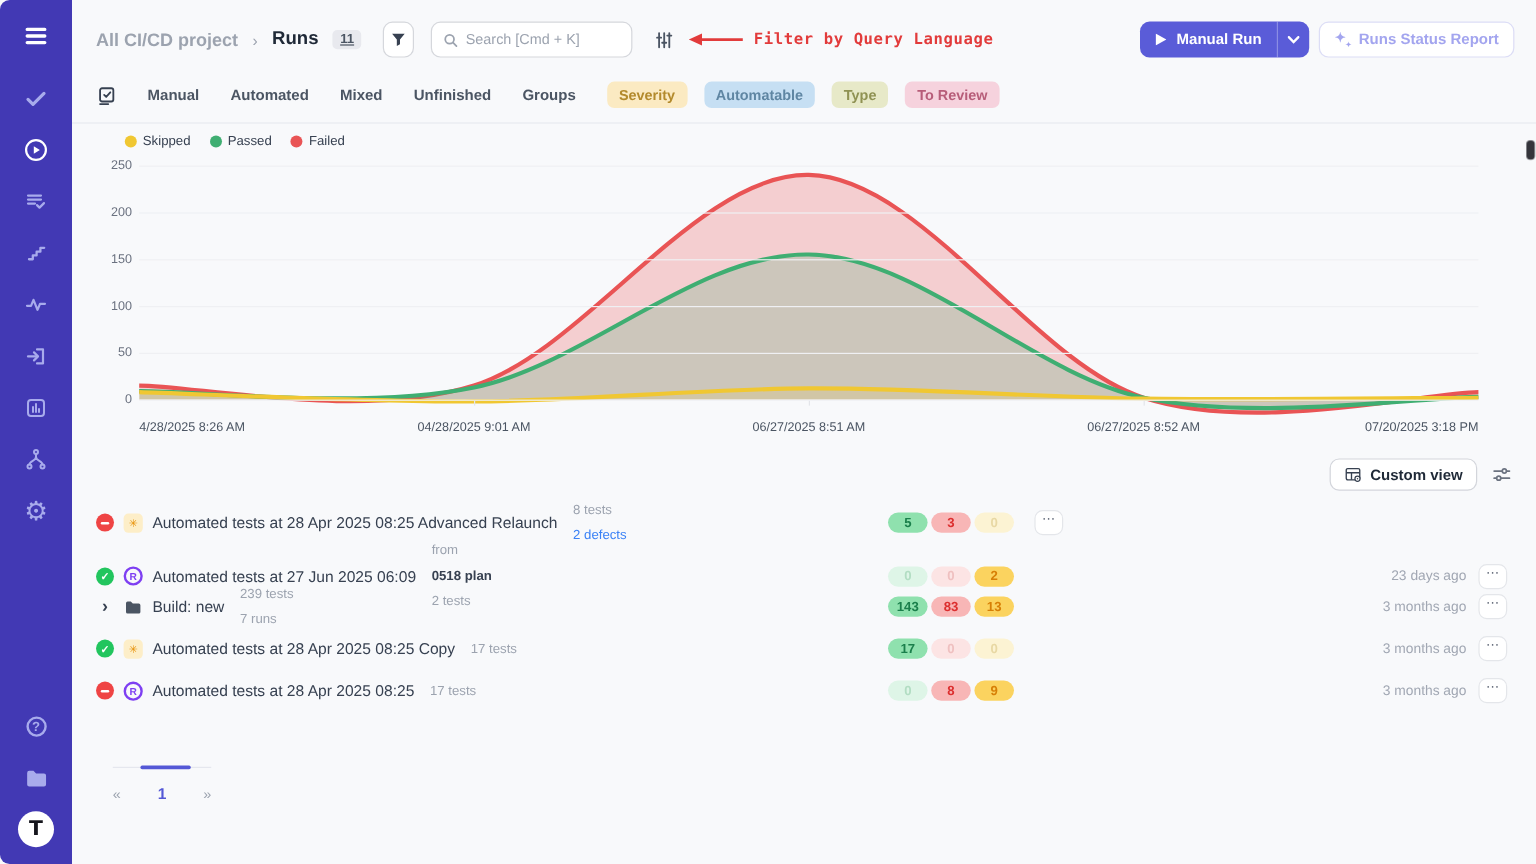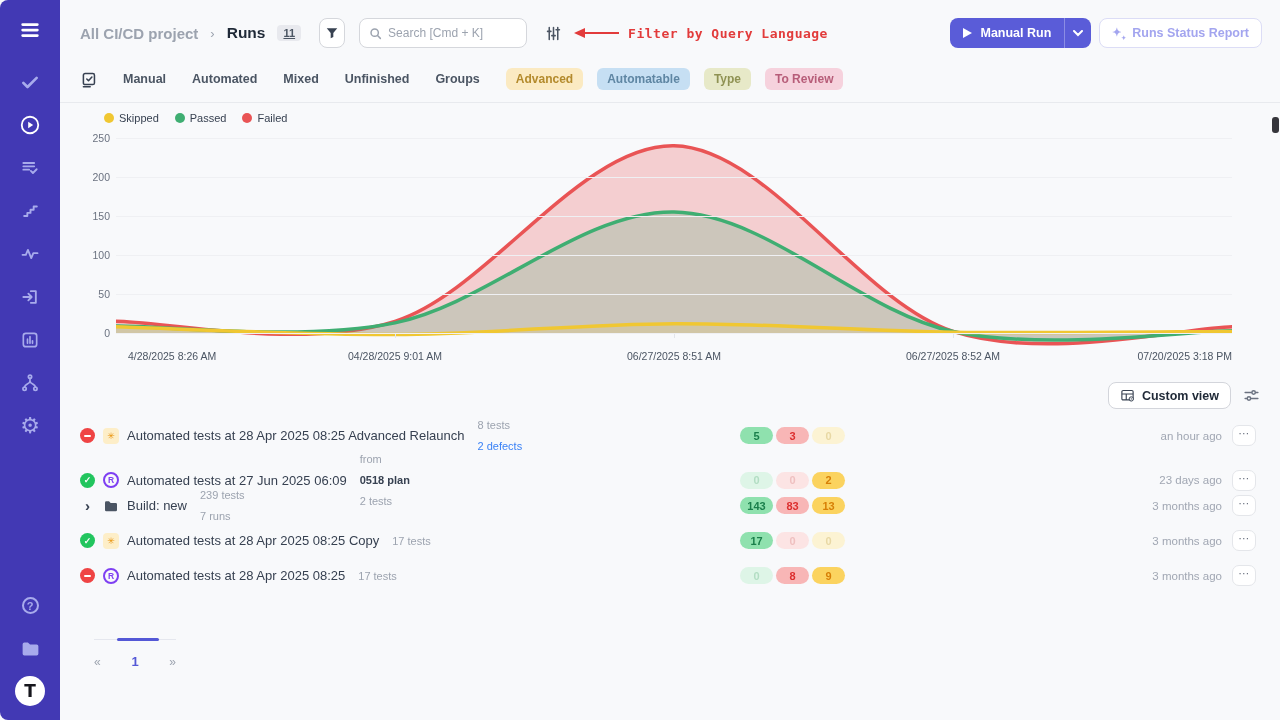--- a/index.html
+++ b/index.html
@@ -263,21 +263,21 @@
           <rect x="4" y="3" width="13" height="13" rx="2"></rect>
           <path d="M8 9.5l2 2 4-4.5"></path>
           <path d="M4 18.5h8"></path>
         </svg>
     </span>
     <span class="tab">Manual</span>
     <span class="tab">Automated</span>
     <span class="tab">Mixed</span>
     <span class="tab">Unfinished</span>
     <span class="tab">Groups</span>
-    <span class="pill" style="background: rgb(251, 234, 194); color: rgb(179, 138, 44);">Advanced</span>
+    <span class="pill" style="background: rgb(251, 234, 194); color: rgb(179, 138, 44);">Severity</span>
     <span class="pill" style="background: rgb(198, 223, 243); color: rgb(95, 134, 163);">Automatable</span>
     <span class="pill" style="background: rgb(231, 233, 200); color: rgb(143, 146, 83);">Type</span>
     <span class="pill" style="background: rgb(246, 210, 221); color: rgb(183, 93, 121);">To Review</span>
   </div>
   <div class="tabs-divider"></div>
 
   <div class="legend" id="legend">
       <span class="lg-item">
        <span class="lg-dot" style="background:#f0c732"></span>Skipped</span>
       <span class="lg-item">
@@ -304,21 +304,21 @@
       <div class="ytick" style="top: 119px;">100</div>
       <div class="gridline" style="top: 164px;"></div>
       <div class="ytick" style="top: 158px;">50</div>
       <div class="gridline" style="top: 203px;"></div>
       <div class="ytick" style="top: 197px;">0</div>
       <div class="xtickmark" style="left: calc(25% + 27px); top: 204px;"></div>
       <div class="xtickmark" style="left: calc(50% + 18px); top: 204px;"></div>
       <div class="xtickmark" style="left: calc(75% + 9px); top: 204px;"></div>
     </div>
   <div class="xlabels" id="xlabels">
-      <span class="xl" style="left: 12px;">4/28/2025 8:26 AM</span>
+      <span class="xl" style="left: 0px;">4/28/2025 8:26 AM</span>
       <span class="xl" style="left: 25%; transform: translateX(-50%);">04/28/2025 9:01 AM</span>
       <span class="xl" style="left: 50%; transform: translateX(-50%);">06/27/2025 8:51 AM</span>
       <span class="xl" style="left: 75%; transform: translateX(-50%);">06/27/2025 8:52 AM</span>
       <span class="xl" style="right: 0px;">07/20/2025 3:18 PM</span>
     </div>
 
   <div class="view-row">
     <button class="btn-view">
       <svg width="15" height="15" viewBox="0 0 24 24" fill="none" stroke="#374151" stroke-width="1.8">
           <rect x="3" y="4" width="18" height="15" rx="2"></rect>
@@ -348,21 +348,20 @@
       <span class="meta">
             <span class="m-gray">8 tests</span>
             <span class="m-link">2 defects</span>
           </span>
     </div>
     <div class="cell-badges">
           <span class="bdg green on">5</span>
           <span class="bdg red on">3</span>
           <span class="bdg yellow off">0</span>
         </div>
-    <div class="cell-time">an hour ago</div>
     <button class="dots">⋯</button>
   </div>
   <div class="row">
     <div class="cell-title">
       <span class="st pass">✓</span>
           <span class="ti rrun">R</span>
       <span class="rt">Automated tests at 27 Jun 2025 06:09</span>
       <span class="meta">
             <span class="m-gray">from</span>
             <span class="m-bold">0518 plan</span>

